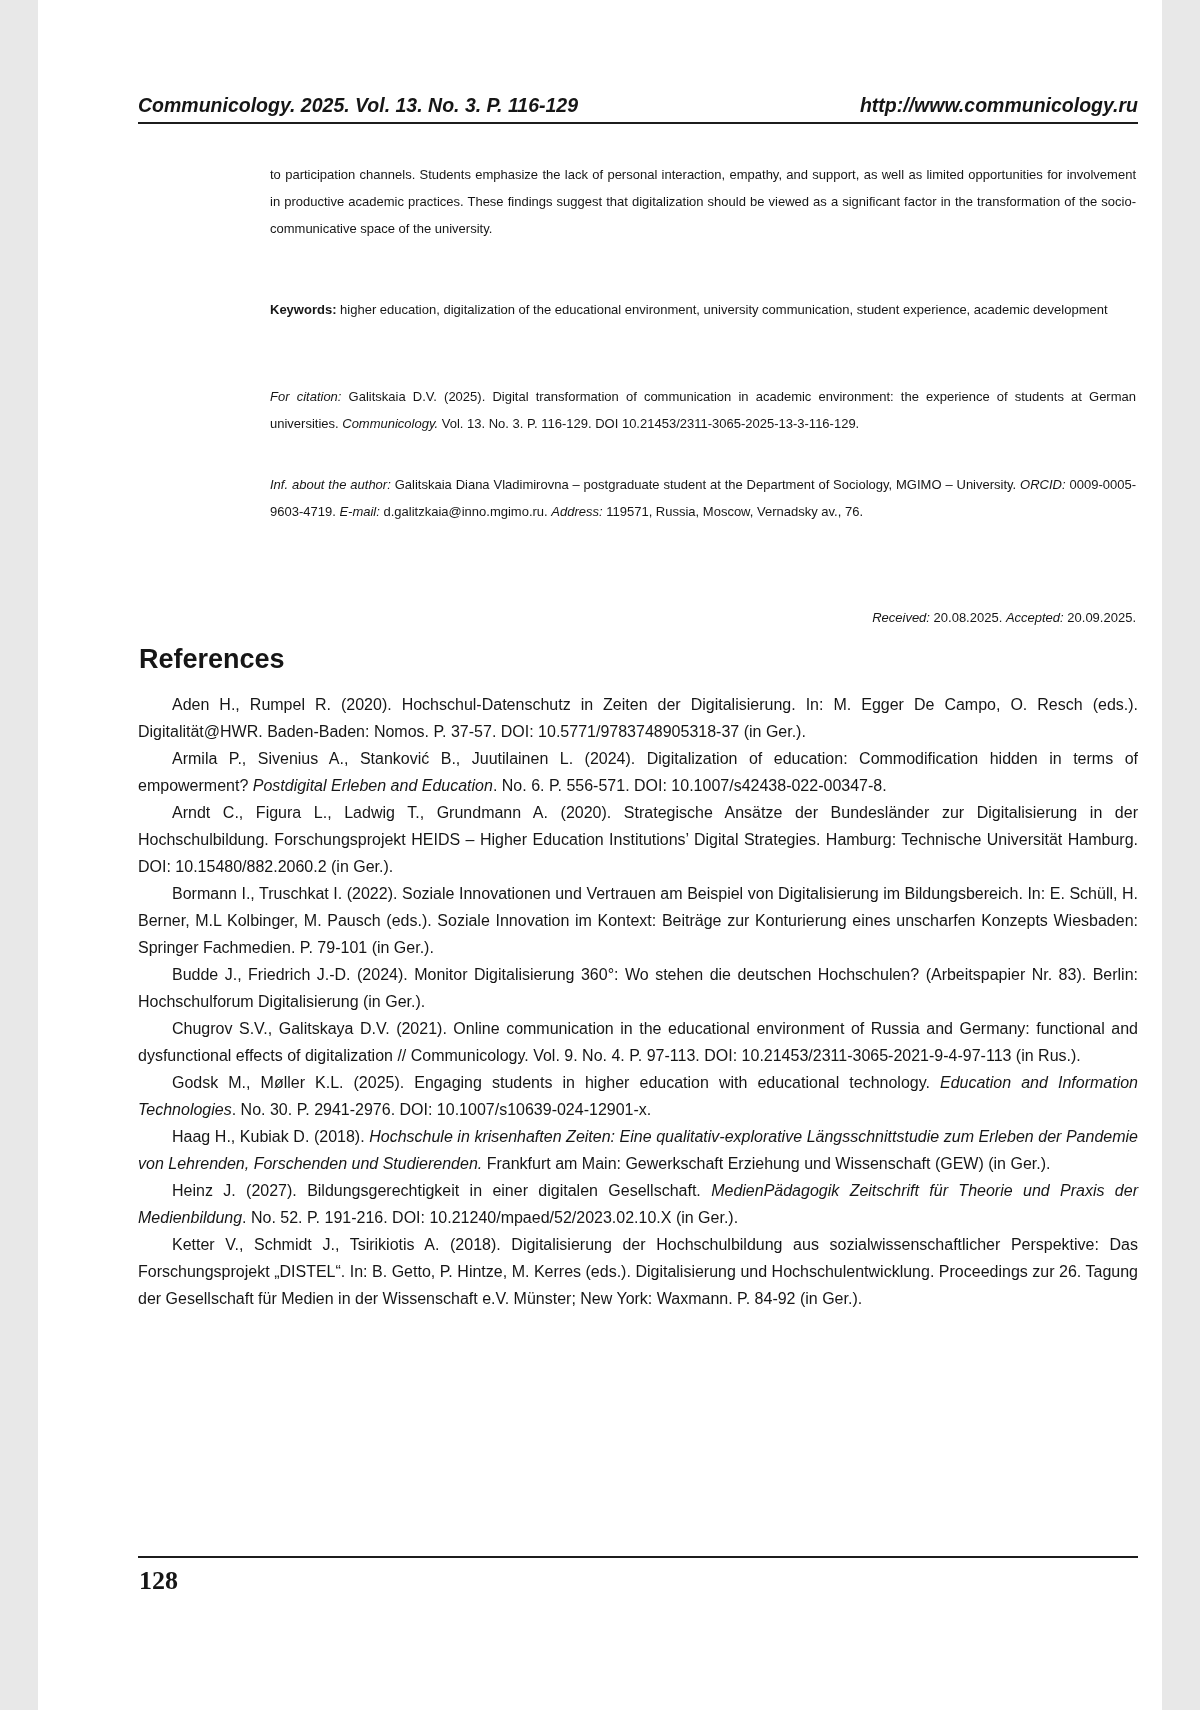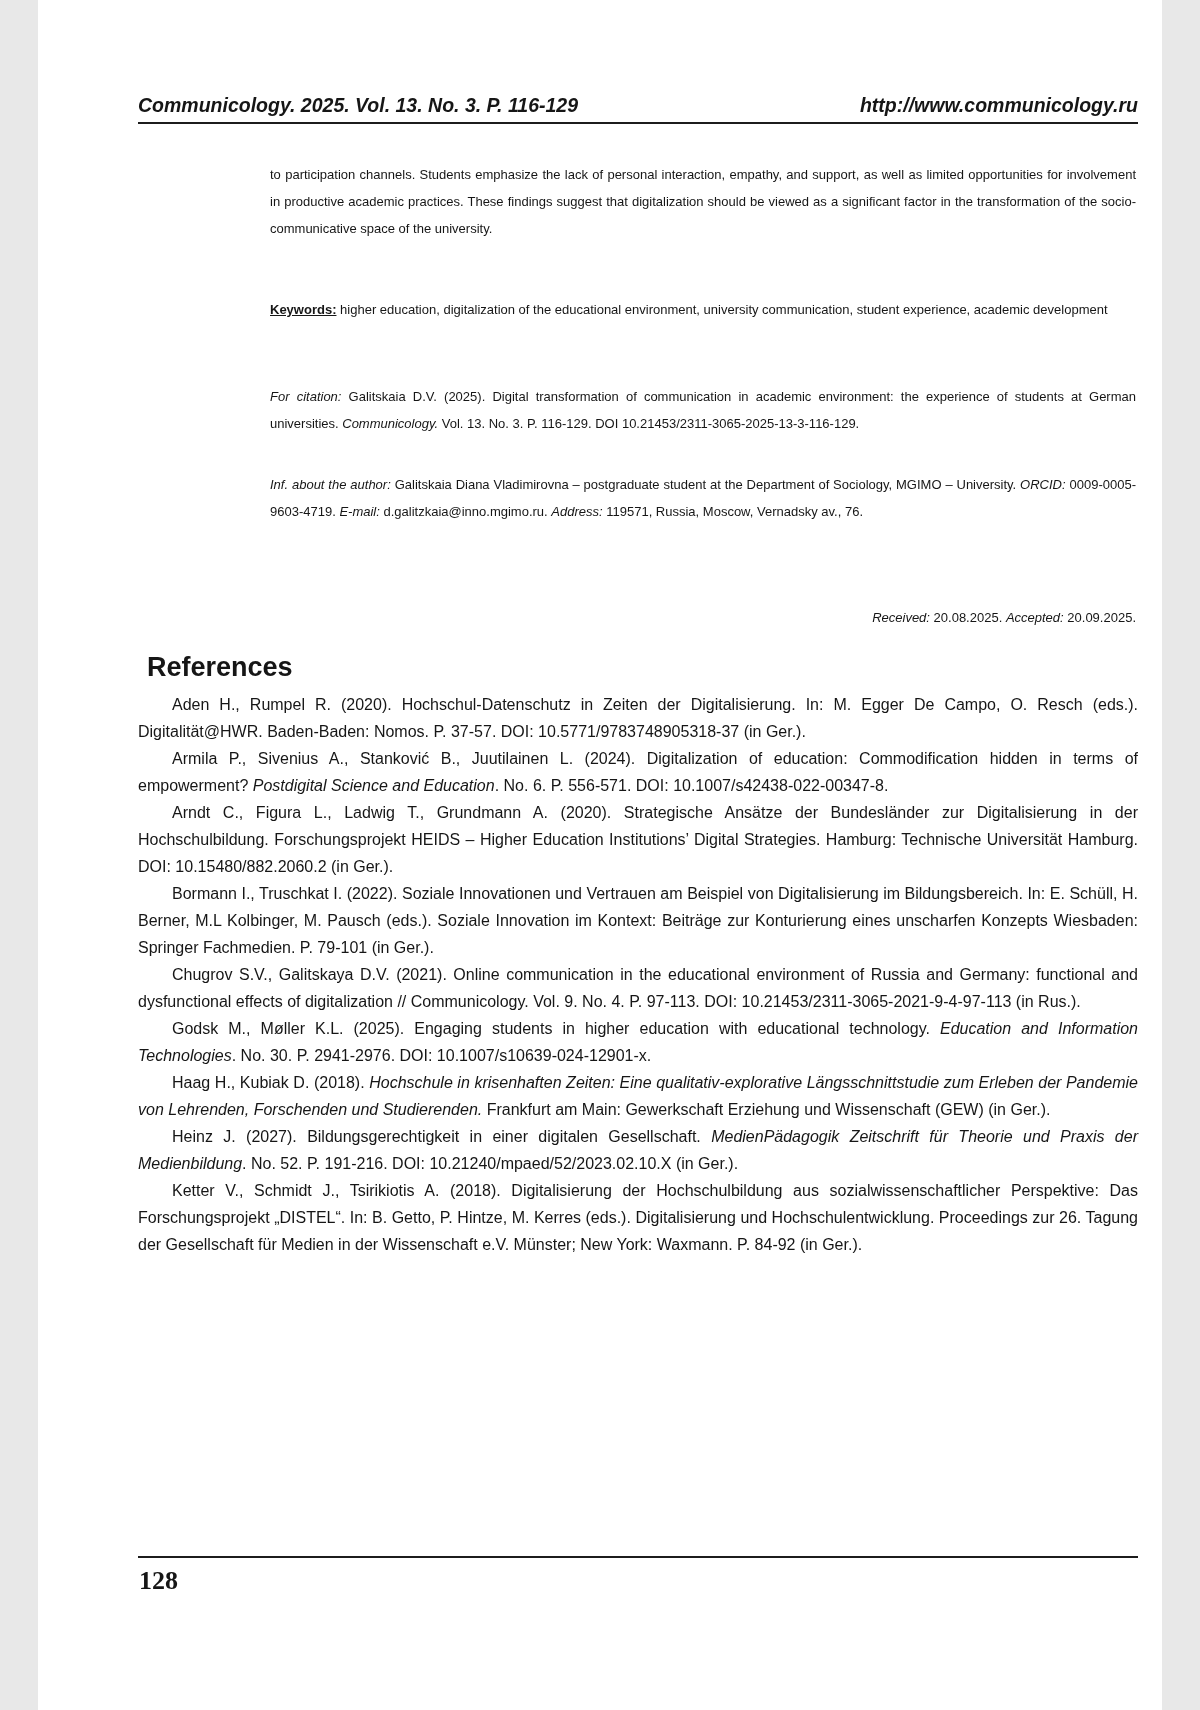--- a/index.html
+++ b/index.html
@@ -36,28 +36,28 @@
     font-size: 13px;
     line-height: 27px;
     text-align: justify;
     margin: 0;
   }
   .abstract  { top: 161px; }
   .keywords  { top: 296px; }
   .citation  { top: 383px; }
   .author    { top: 471px; }
   .received  { top: 604px; text-align: right; }
-  .bold { font-weight: bold; text-decoration: underline; }
+  .bold { font-weight: bold; }
   .it   { font-style: italic; }
   .refs-heading {
     position: absolute;
     left: 101px; top: 644px;
     font-size: 27px;
     font-weight: bold;
-    margin: 8px;
+    margin: 0;
   }
   .refs {
     position: absolute;
     left: 100px; top: 691px; width: 1000px;
     font-size: 16px;
     line-height: 27px;
     text-align: justify;
   }
   .ref-entry {
     margin: 0;
@@ -105,23 +105,24 @@
   </p>
 
   <p class="meta-block received">
     <span class="it">Received:</span><span> 20.08.2025. </span><span class="it">Accepted:</span><span> 20.09.2025.</span>
   </p>
 
   <h2 class="refs-heading">References</h2>
 
   <div class="refs">
       <p class="ref-entry"><span>Aden H., Rumpel R. (2020). Hochschul-Datenschutz in Zeiten der Digitalisierung. In: M. Egger De Campo, O. Resch (eds.). Digitalität@HWR. Baden-Baden: Nomos. P. 37-57. DOI: 10.5771/9783748905318-37 (in Ger.).</span></p>
-      <p class="ref-entry"><span>Armila P., Sivenius A., Stanković B., Juutilainen L. (2024). Digitalization of education: Commodification hidden in terms of empowerment? </span><span class="it">Postdigital Science and Education</span><span>. No. 6. P. 556-571. DOI: 10.1007/s42438-022-00347-8.</span></p>
+      <p class="ref-entry"><span>Armila P., Sivenius A., Stanković B., Juutilainen L. (2024). Digitalization of education: Commodification hidden in terms of empowerment? </span><span class="it">Postdigital Erleben and Education</span><span>. No. 6. P. 556-571. DOI: 10.1007/s42438-022-00347-8.</span></p>
       <p class="ref-entry"><span>Arndt C., Figura L., Ladwig T., Grundmann A. (2020). Strategische Ansätze der Bundesländer zur Digitalisierung in der Hochschulbildung. Forschungsprojekt HEIDS – Higher Education Institutions’ Digital Strategies. Hamburg: Technische Universität Hamburg. DOI: 10.15480/882.2060.2 (in Ger.).</span></p>
       <p class="ref-entry"><span>Bormann I., Truschkat I. (2022). Soziale Innovationen und Vertrauen am Beispiel von Digitalisierung im Bildungsbereich. In: E. Schüll, H. Berner, M.L Kolbinger, M. Pausch (eds.). Soziale Innovation im Kontext: Beiträge zur Konturierung eines unscharfen Konzepts Wiesbaden: Springer Fachmedien. P. 79-101 (in Ger.).</span></p>
+      <p class="ref-entry"><span>Budde J., Friedrich J.-D. (2024). Monitor Digitalisierung 360°: Wo stehen die deutschen Hochschulen? (Arbeitspapier Nr. 83). Berlin: Hochschulforum Digitalisierung (in Ger.).</span></p>
       <p class="ref-entry"><span>Chugrov S.V., Galitskaya D.V. (2021). Online communication in the educational environment of Russia and Germany: functional and dysfunctional effects of digitalization // Communicology. Vol. 9. No. 4. P. 97-113. DOI: 10.21453/2311-3065-2021-9-4-97-113 (in Rus.).</span></p>
       <p class="ref-entry"><span>Godsk M., Møller K.L. (2025). Engaging students in higher education with educational technology. </span><span class="it">Education and Information Technologies</span><span>. No. 30. P. 2941-2976. DOI: 10.1007/s10639-024-12901-x.</span></p>
       <p class="ref-entry"><span>Haag H., Kubiak D. (2018). </span><span class="it">Hochschule in krisenhaften Zeiten: Eine qualitativ-explorative Längsschnittstudie zum Erleben der Pandemie von Lehrenden, Forschenden und Studierenden.</span><span> Frankfurt am Main: Gewerkschaft Erziehung und Wissenschaft (GEW) (in Ger.).</span></p>
       <p class="ref-entry"><span>Heinz J. (2027). Bildungsgerechtigkeit in einer digitalen Gesellschaft. </span><span class="it">MedienPädagogik Zeitschrift für Theorie und Praxis der Medienbildung</span><span>. No. 52. P. 191-216. DOI: 10.21240/mpaed/52/2023.02.10.X (in Ger.).</span></p>
       <p class="ref-entry"><span>Ketter V., Schmidt J., Tsirikiotis A. (2018). Digitalisierung der Hochschulbildung aus sozialwissenschaftlicher Perspektive: Das Forschungsprojekt „DISTEL“. In: B. Getto, P. Hintze, M. Kerres (eds.). Digitalisierung und Hochschulentwicklung. Proceedings zur 26. Tagung der Gesellschaft für Medien in der Wissenschaft e.V. Münster; New York: Waxmann. P. 84-92 (in Ger.).</span></p>
     </div>
 
   <div class="footer-rule"></div>
   <div class="page-number">128</div>
 

